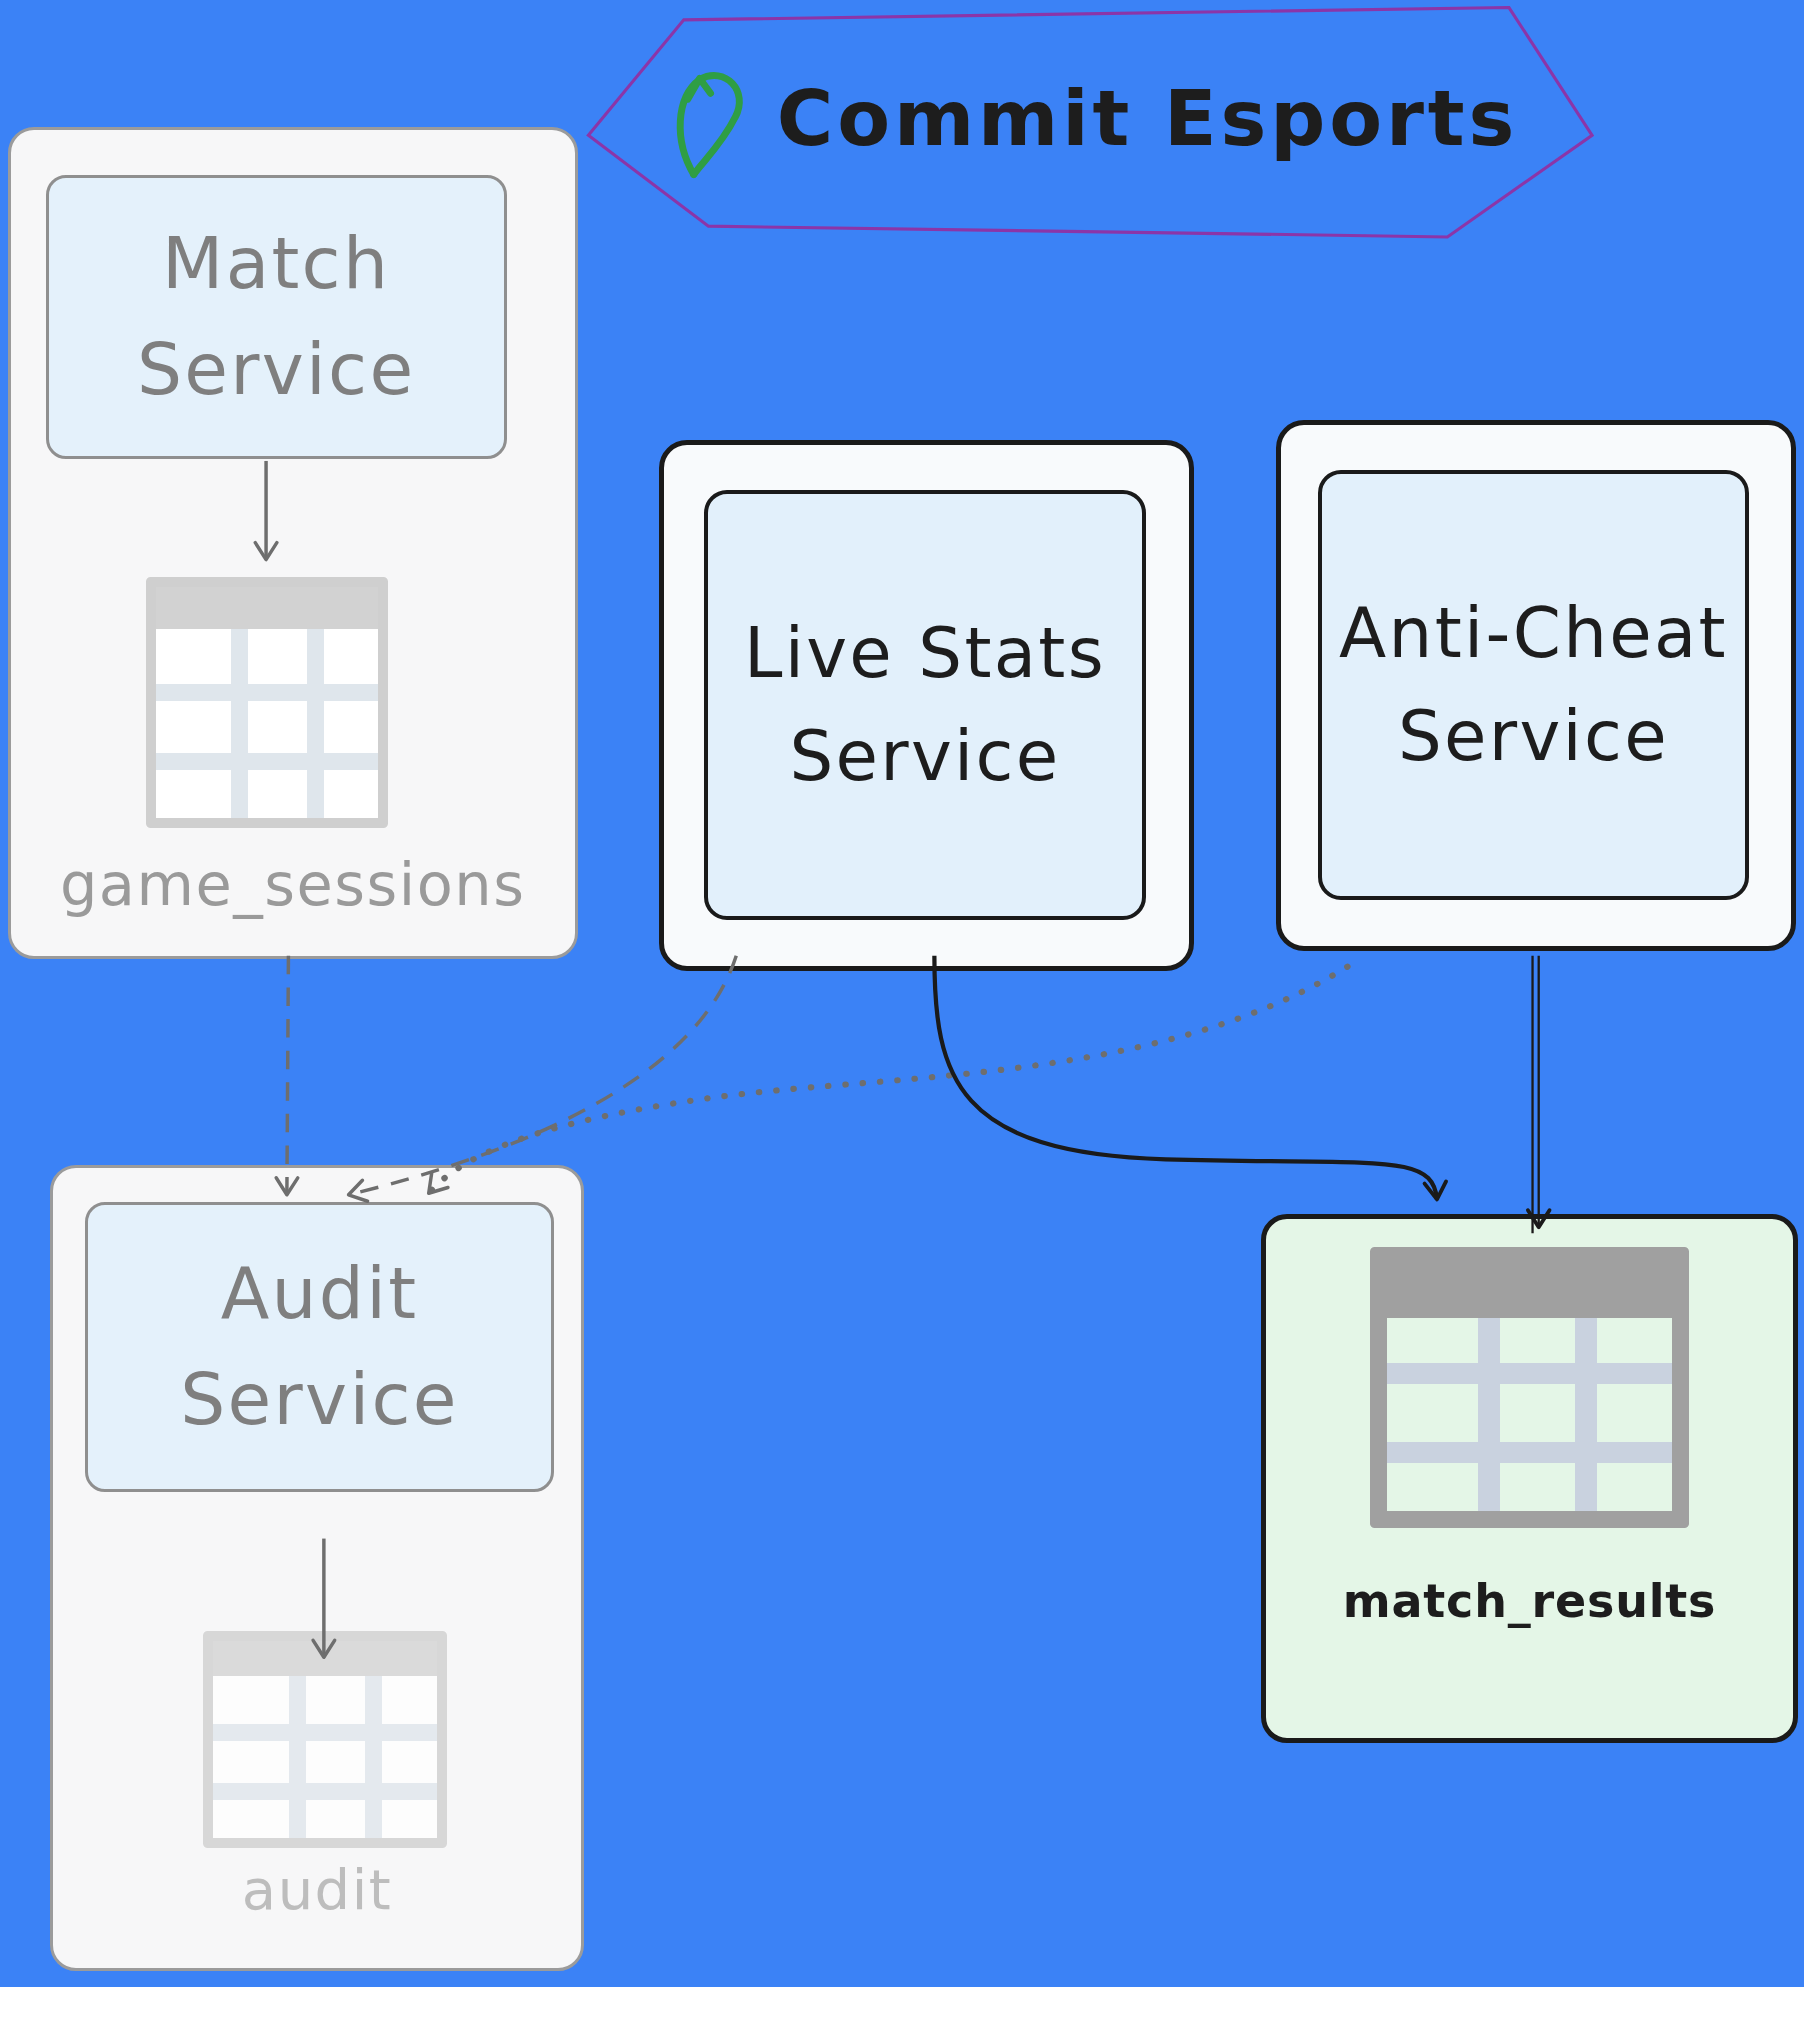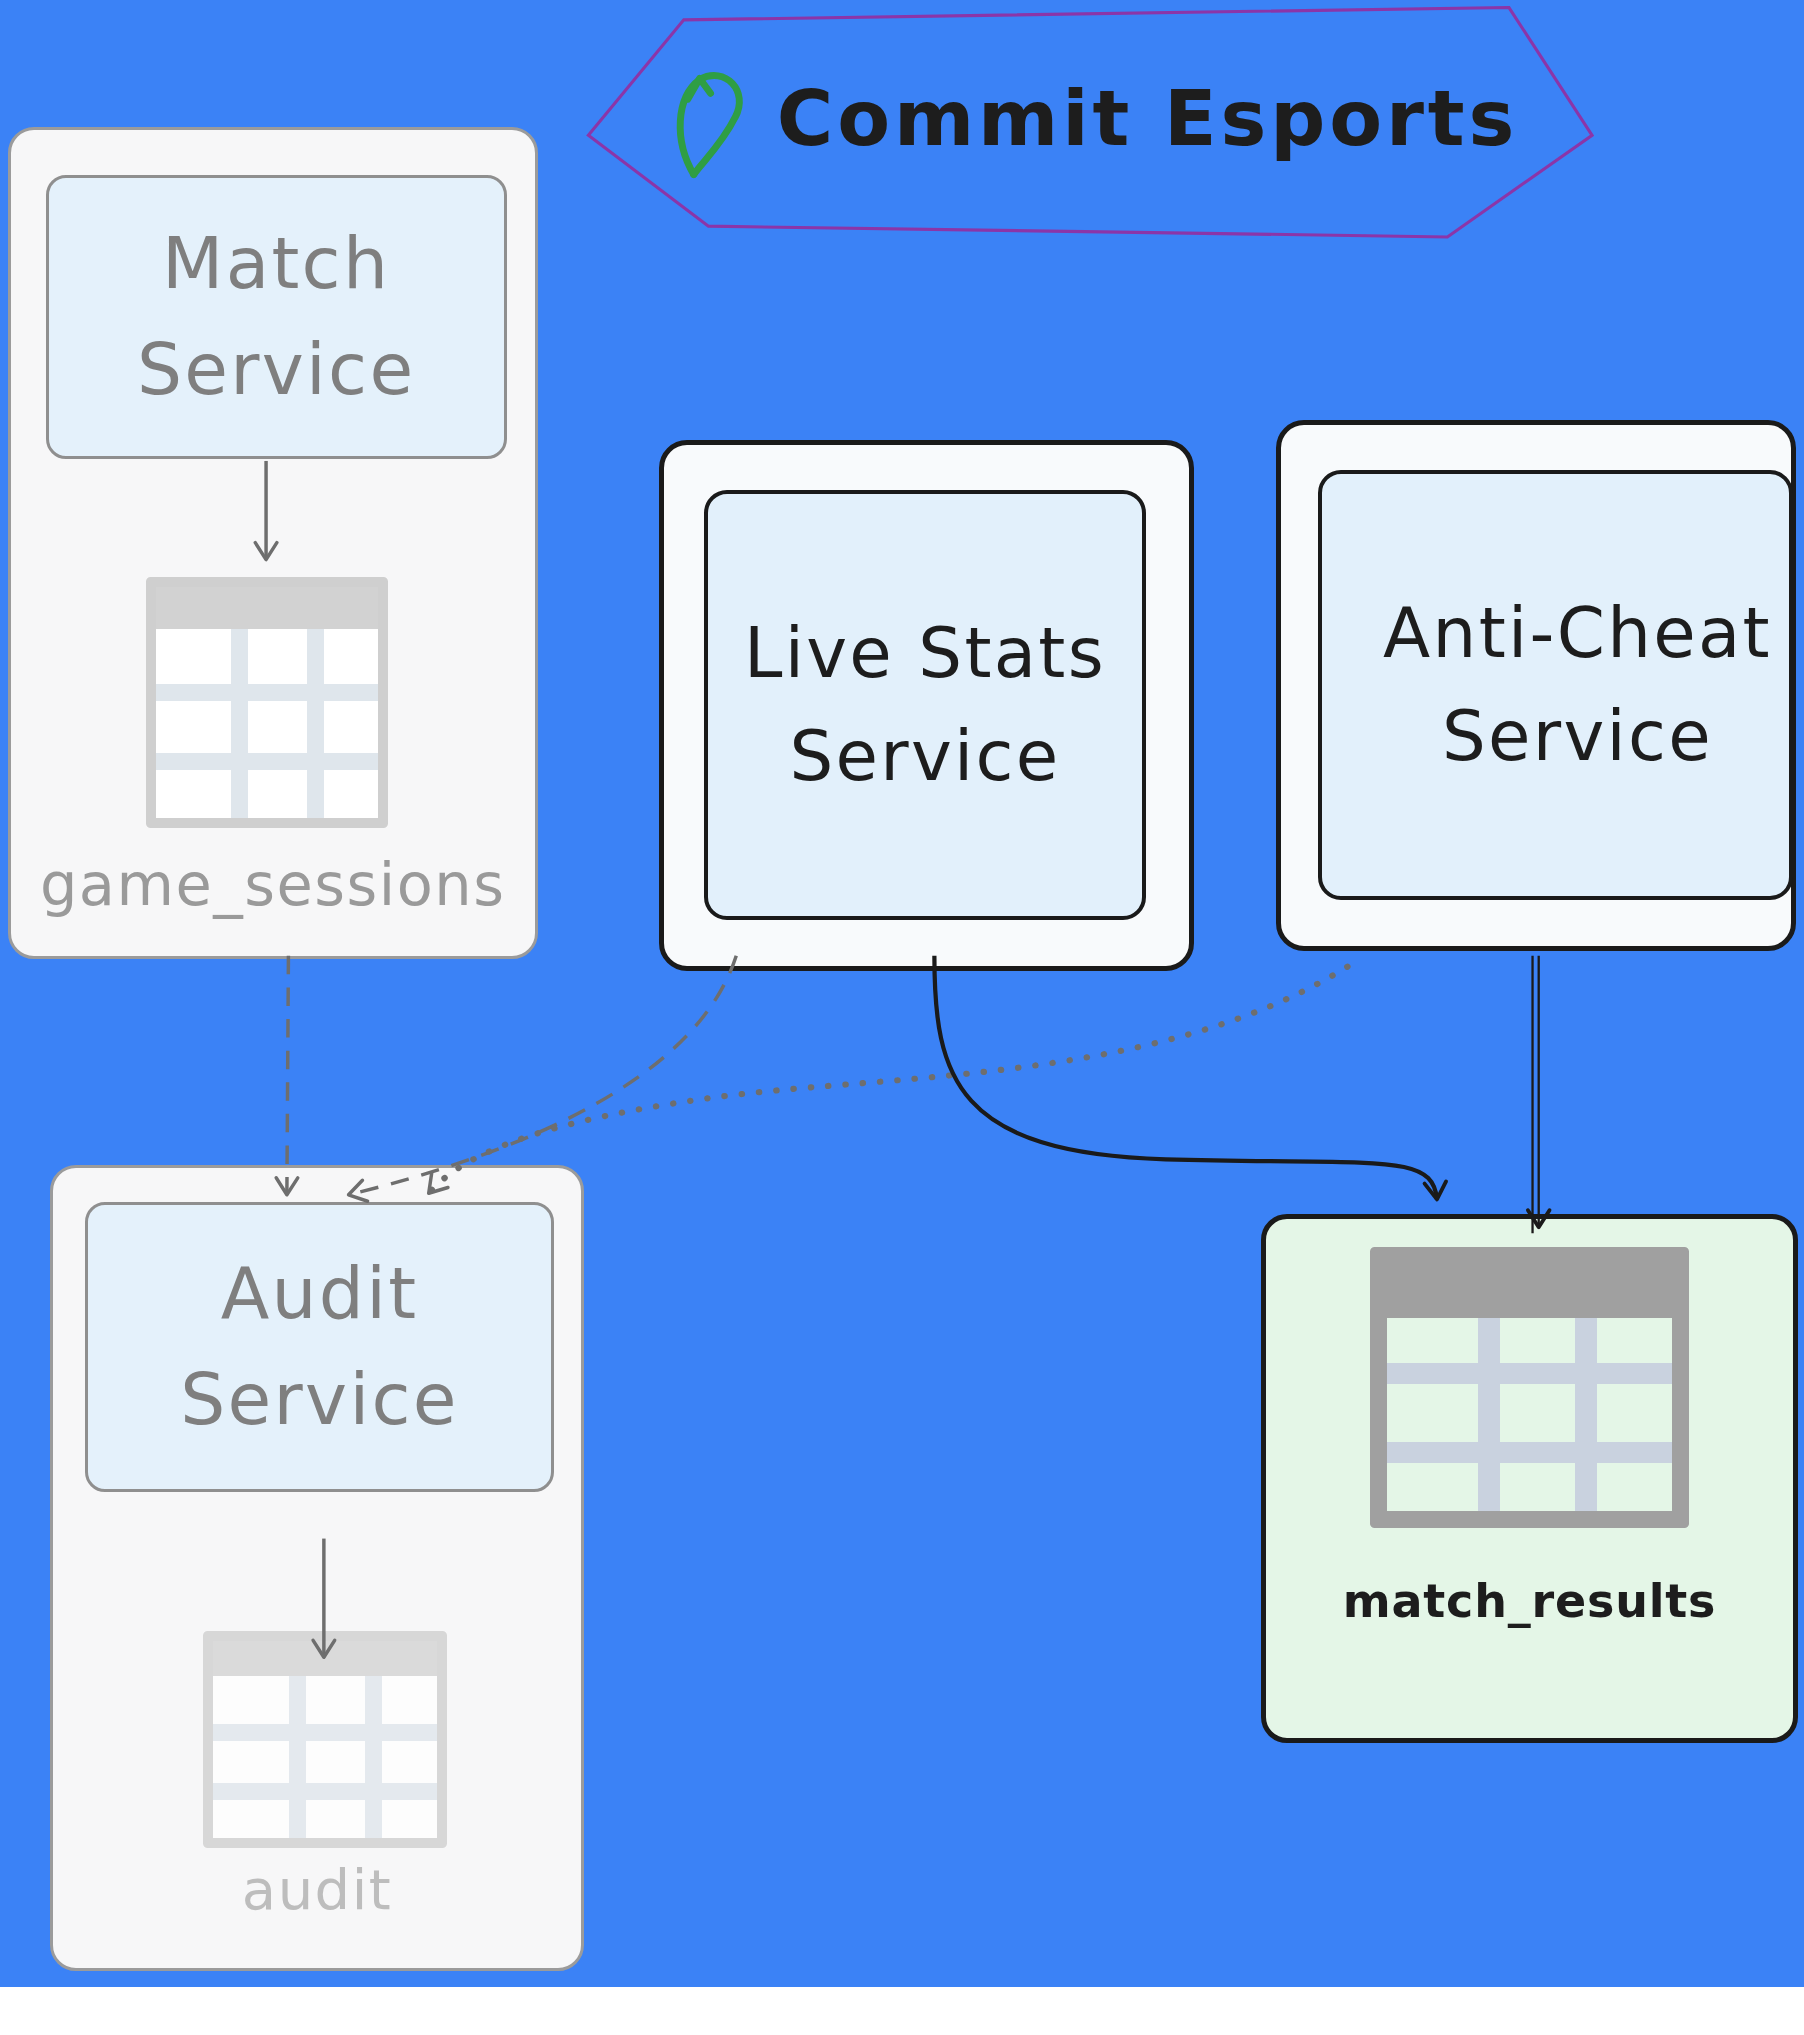--- a/index.html
+++ b/index.html
@@ -89,21 +89,21 @@
     <div class="inner">
       <svg width="99" height="146" viewBox="0 0 100 120">
         <path d="M30,112 C10,78 12,34 36,16" fill="none" style="stroke:var(--loop-icon-green,#2f9e44);" stroke-width="7" stroke-linecap="round"></path>
         <path d="M36,16 C62,2 86,28 72,54 C58,82 40,98 30,112" fill="none" style="stroke:var(--loop-icon-green,#2f9e44);" stroke-width="7" stroke-linecap="round"></path>
         <path d="M24,36 L36,15 L47,30" fill="none" style="stroke:var(--loop-icon-green,#2f9e44);" stroke-width="7" stroke-linecap="round" stroke-linejoin="round"></path>
       </svg>
       <span class="title">Commit Esports</span>
     </div>
   </div>
 
-  <div class="group" style="left:7.7px;top:127px;width:524px;height:826px;">
+  <div class="group" style="left:7.7px;top:127px;width:524px;height:826px;padding-left:40px;">
     <div class="service-box" style="left:35px;top:45px;width:455px;height:278px;">
       <span class="ln">Match</span>
       <span class="ln">Service</span>
     </div>
     <div class="tbl" style="left:135px;top:447px;width:222px;height:231px;">
       <div class="hdr"></div>
       <div class="vl" style="left:34%;"></div>
       <div class="vl" style="left:68%;"></div>
       <div class="hl" style="top:42%;"></div>
       <div class="hl" style="top:72%;"></div>
@@ -112,21 +112,21 @@
   </div>
 
   <div class="node-dark" style="left:659px;top:420px;width:525px;height:521px;margin-top:20px;">
     <div class="service-box" style="left:40px;top:45px;width:434px;height:422px;">
       <span class="ln">Live Stats</span>
       <span class="ln">Service</span>
     </div>
   </div>
 
   <div class="node-dark" style="left:1276px;top:420px;width:510px;height:521px;">
-    <div class="service-box" style="left:37px;top:45px;width:423px;height:422px;padding-left:44px;">
+    <div class="service-box" style="left:37px;top:45px;width:423px;height:422px;">
       <span class="ln">Anti-Cheat</span>
       <span class="ln">Service</span>
     </div>
   </div>
 
   <div class="group" style="left:50px;top:1165px;width:528px;height:800px;text-decoration:underline;">
     <div class="service-box" style="left:32px;top:34px;width:463px;height:284px;">
       <span class="ln">Audit</span>
       <span class="ln">Service</span>
     </div>

